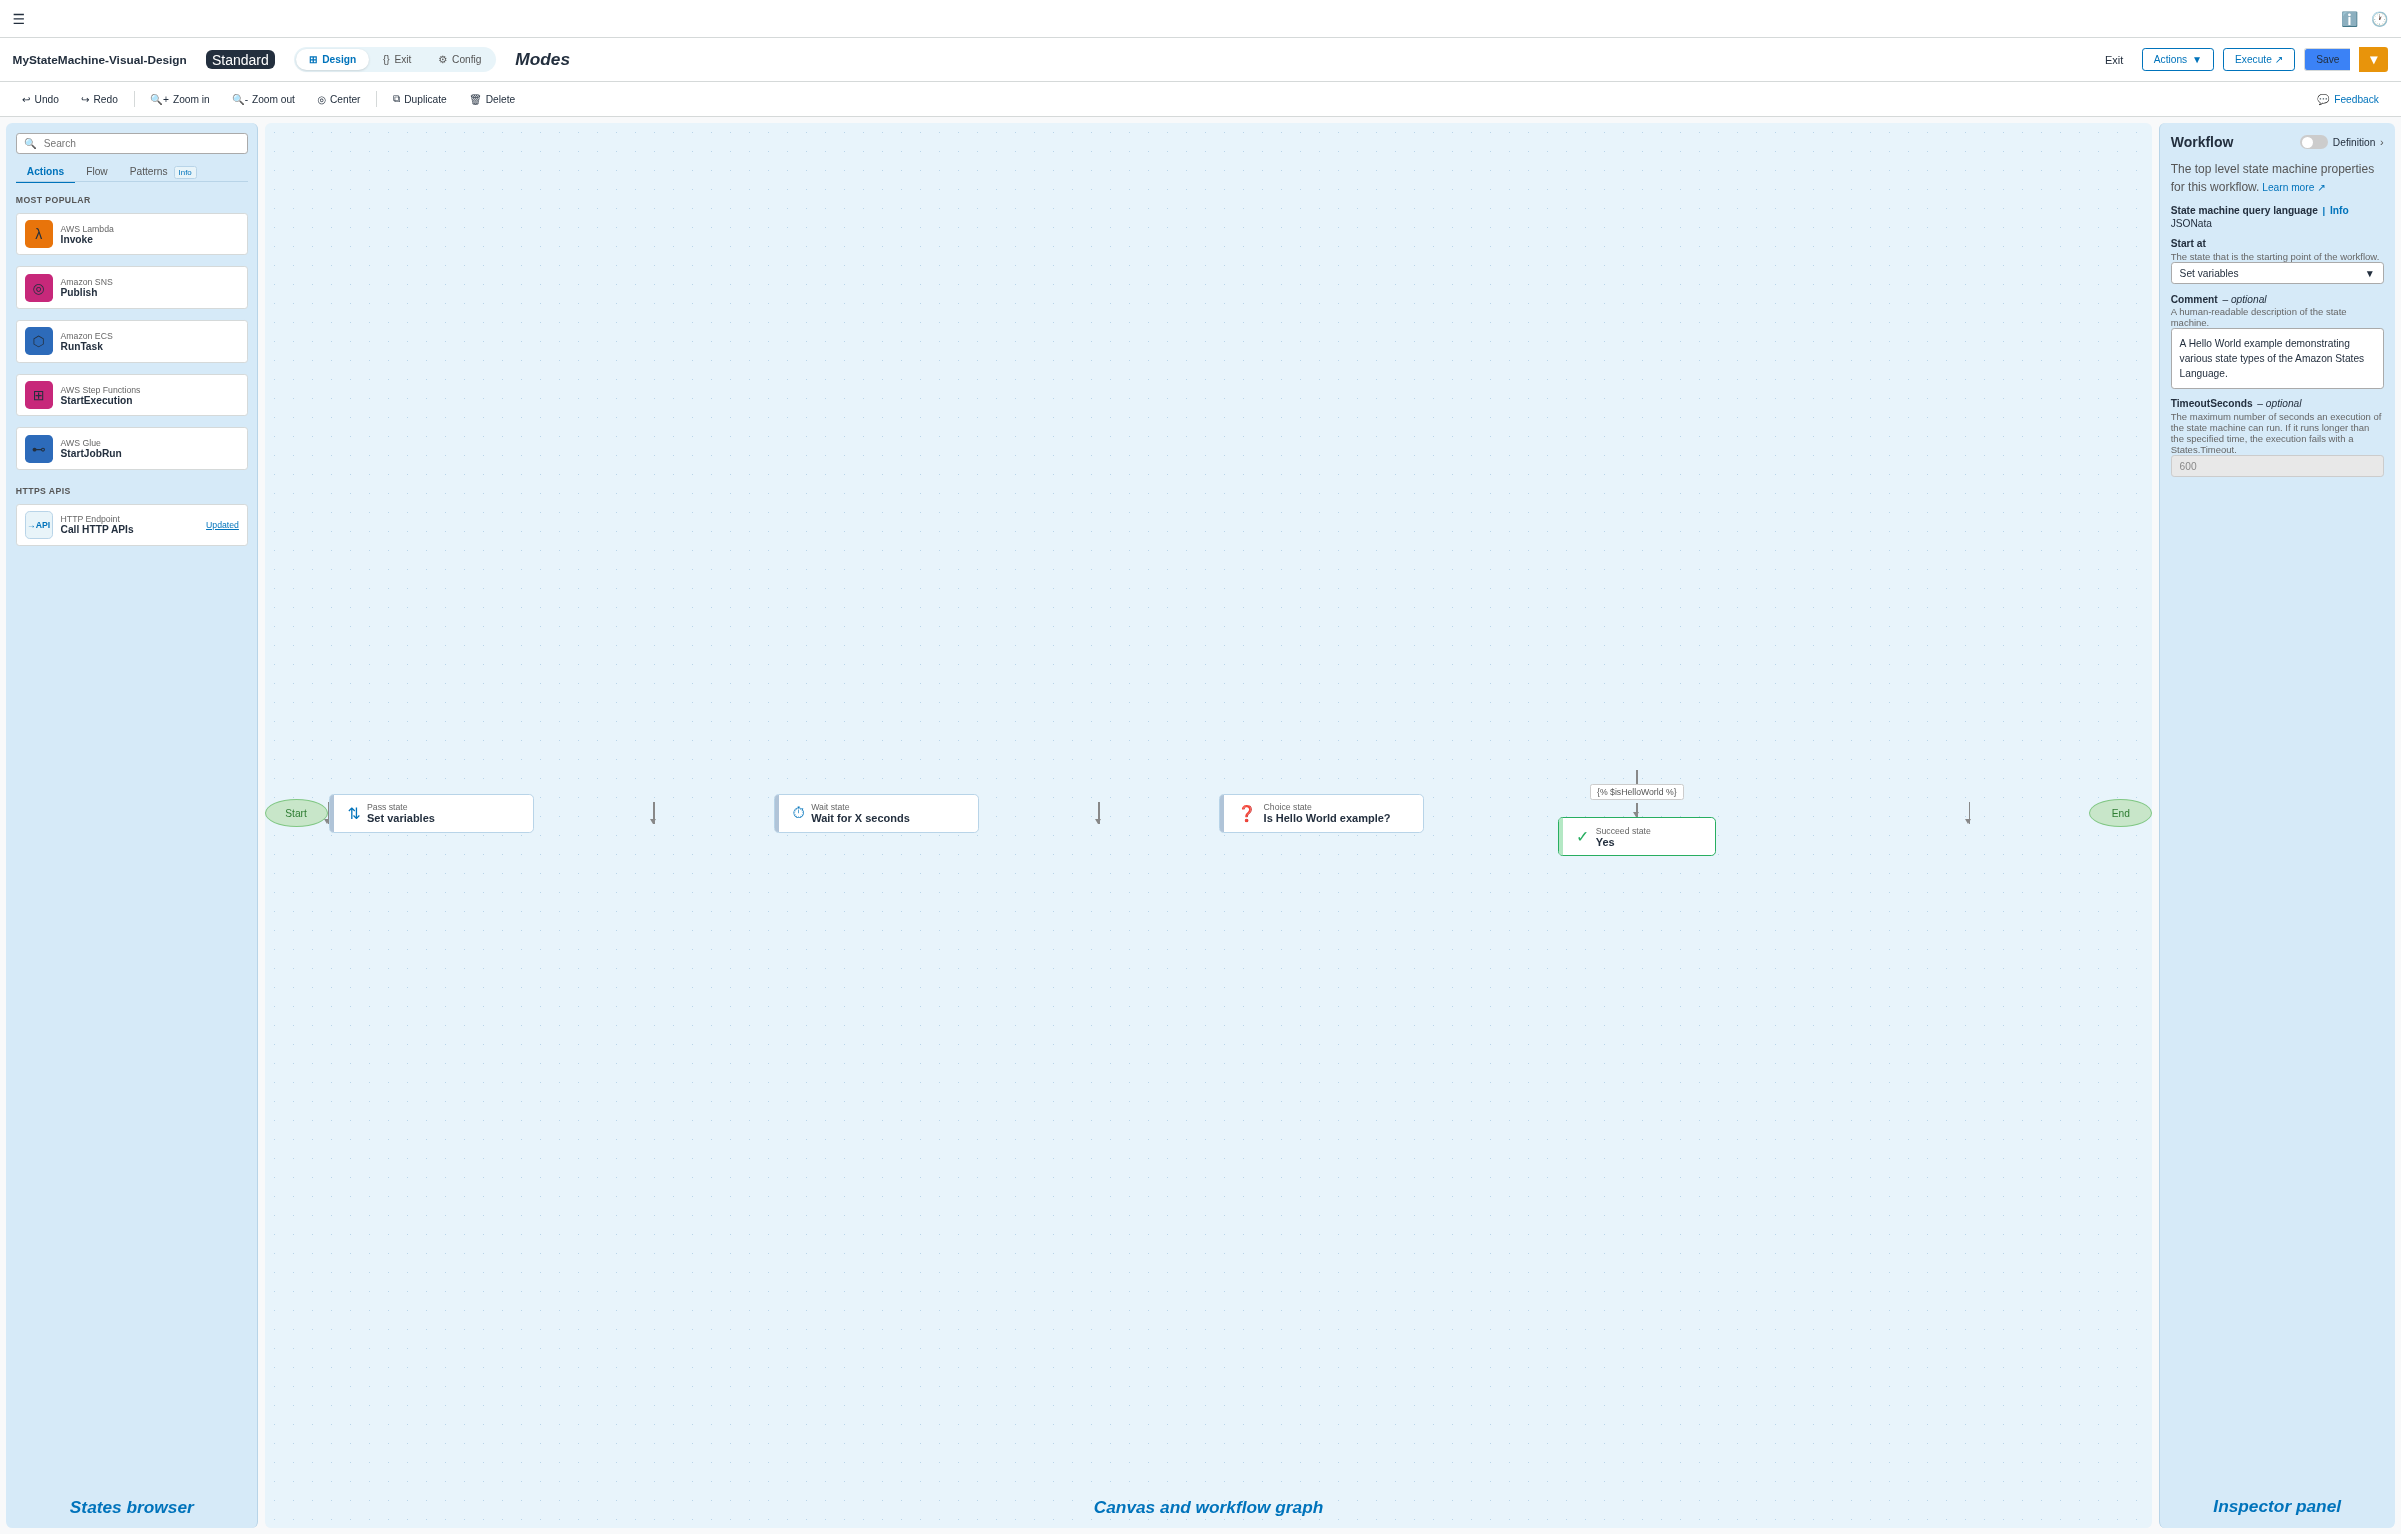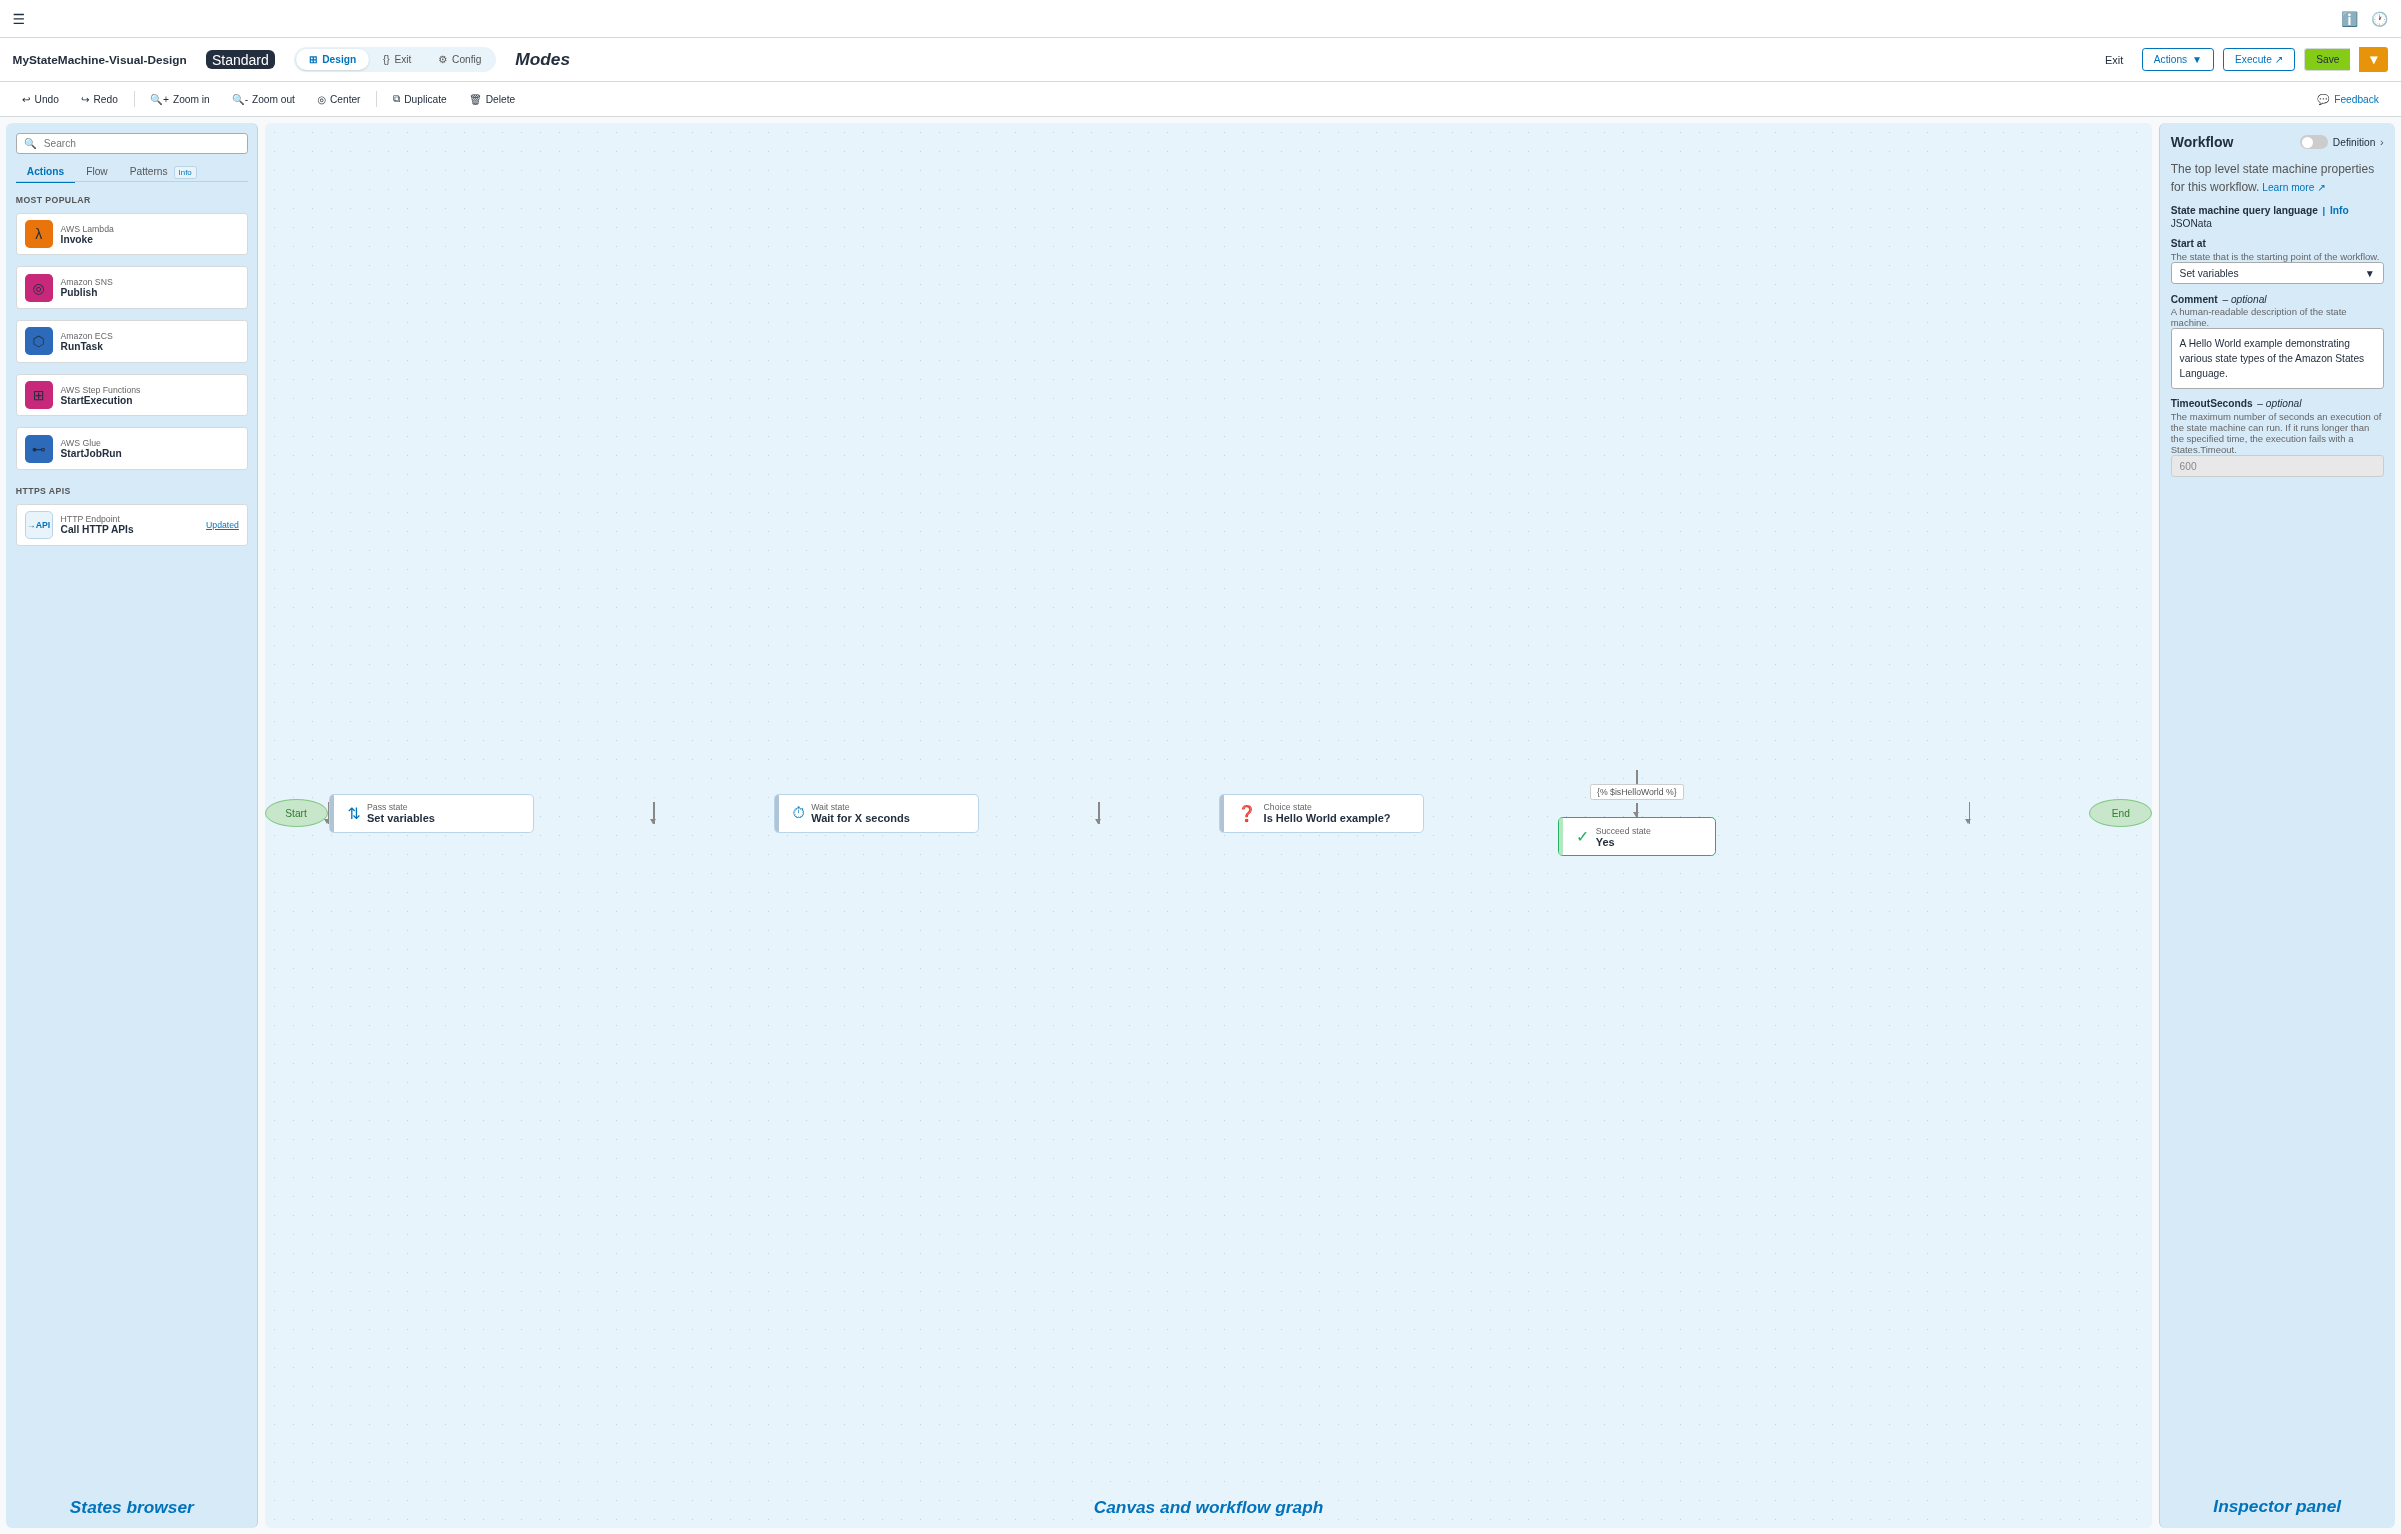--- a/index.html
+++ b/index.html
@@ -16,21 +16,21 @@
     .machine-name { font-size: 11.8px; font-weight: 700; color: #232f3e; }
     .badge-standard { background: #232f3e; color: #fff; font-size: 14px; padding: 1.6px 6.3px; border-radius: 6px; margin-left: 6.3px; }
     .modes-tabs { display: flex; background: #e8f4f9; border-radius: 15.8px; padding: 2.4px; gap: 1.6px; margin-left: 6.3px; }
     .mode-tab { padding: 4.7px 12.6px; border-radius: 12.6px; cursor: pointer; font-size: 10.2px; color: #555; display: flex; align-items: center; gap: 4.7px; border: none; background: transparent; }
     .mode-tab.active { background: #fff; color: #0073bb; font-weight: 600; box-shadow: 0 0.8px 2.4px rgba(0,0,0,0.15); }
     .modes-label { font-size: 17.3px; font-weight: 800; color: #232f3e; font-style: italic; margin-left: 6.3px; }
     .header-actions { display: flex; align-items: center; gap: 9px; margin-left: auto; }
     .exit-btn { background: transparent; border: none; font-size: 11px; color: #232f3e; cursor: pointer; padding: 4.7px 9.5px; }
     .actions-btn { border: 1.2px solid #0073bb; color: #0073bb; background: #fff; border-radius: 3.2px; padding: 4.7px 11px; cursor: pointer; font-size: 10.2px; display: flex; align-items: center; gap: 4.7px; }
     .execute-btn { border: 1.2px solid #0073bb; color: #0073bb; background: #fff; border-radius: 3.2px; padding: 4.7px 11px; cursor: pointer; font-size: 10.2px; display: flex; align-items: center; gap: 4.7px; }
-    .save-btn { background: #84cc16; border: 1.2px solid #d5d9d9; border-right: none; color: #232f3e; border-radius: 3.2px 0 0 3.2px; padding: 4.7px 11px; cursor: pointer; font-size: 10.2px; }
+    .save-btn { background: #3b82f6; border: 1.2px solid #d5d9d9; border-right: none; color: #232f3e; border-radius: 3.2px 0 0 3.2px; padding: 4.7px 11px; cursor: pointer; font-size: 10.2px; }
     .save-dropdown { background: #e8940b; border: none; border-radius: 0 3.2px 3.2px 0; padding: 4.7px 7.9px; cursor: pointer; color: #fff; }
 
     
     .toolbar { display: flex; align-items: center; padding: 0 12.6px; height: 35px; background: #fff; border-bottom: 0.8px solid #d5d9d9; gap: 3.2px; }
     .toolbar-btn { display: flex; align-items: center; gap: 3.9px; padding: 3.9px 9.5px; background: transparent; border: none; cursor: pointer; color: #232f3e; font-size: 10.2px; border-radius: 3.2px; }
     .toolbar-separator { width: 0.8px; height: 15.8px; background: #d5d9d9; margin: 0 3.2px; }
     .toolbar-right { margin-left: auto; }
     .feedback-btn { display: flex; align-items: center; gap: 3.9px; padding: 3.9px 9.5px; background: transparent; border: none; cursor: pointer; color: #0073bb; font-size: 10.2px; }
 
     

